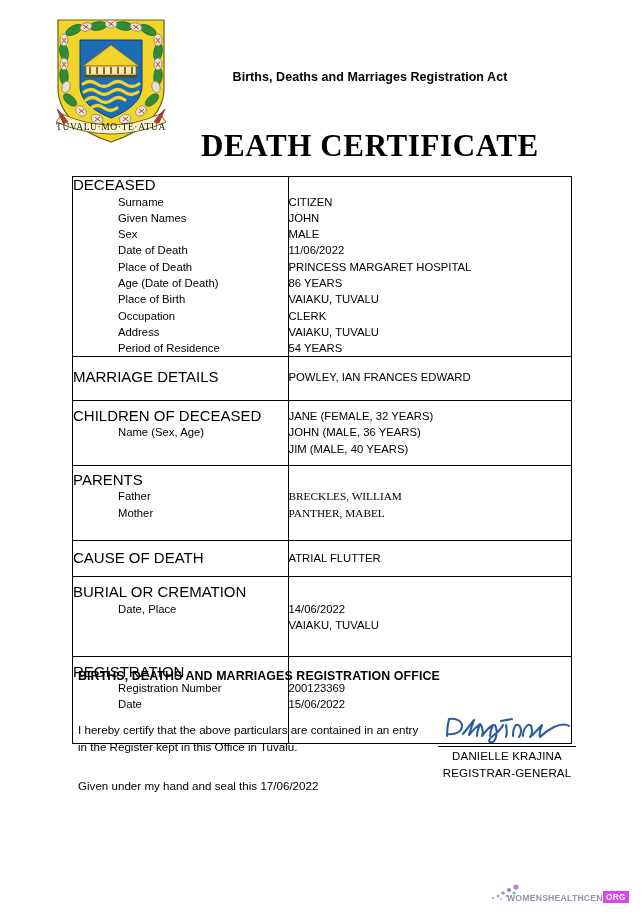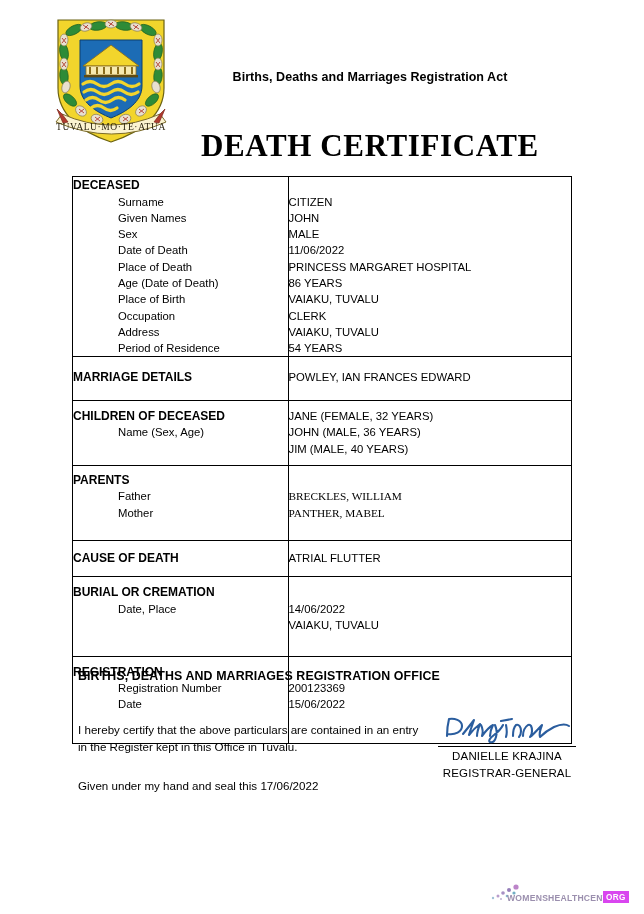--- a/index.html
+++ b/index.html
@@ -98,22 +98,22 @@
     border-right: 1.6px solid #000;
     padding: 5px 0 7px 16px;
     box-sizing: border-box;
   }
   .val-col {
     padding: 5px 0 7px 12px;
     box-sizing: border-box;
   }
 
   .sec-title {
-    font-size: 12px;
-    font-weight: bold;
+    font-size: 15px;
+    font-weight: normal;
     line-height: 16.5px;
     white-space: nowrap;
   }
   .row-lbl {
     font-size: 11.3px;
     line-height: 16.3px;
     white-space: nowrap;
     margin-left: 45px;
   }
   .row-val {

